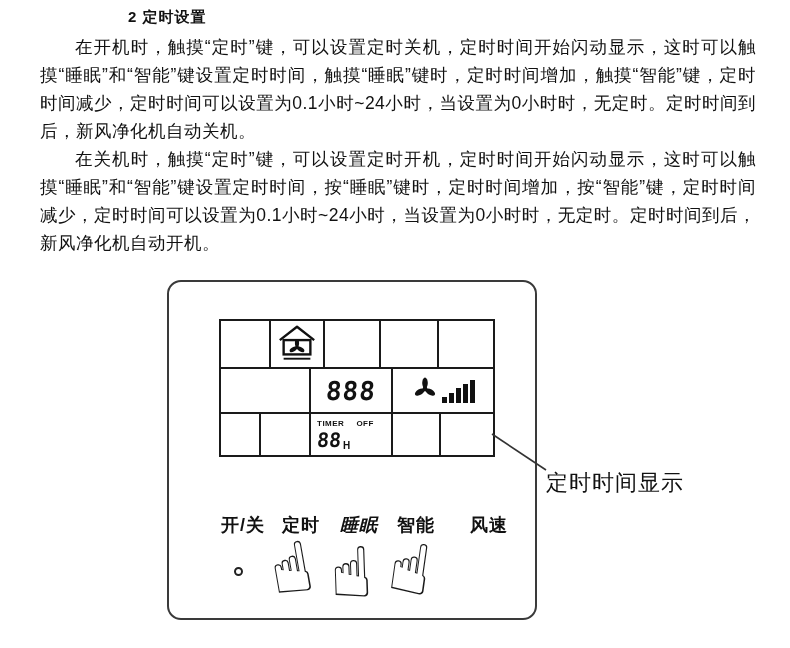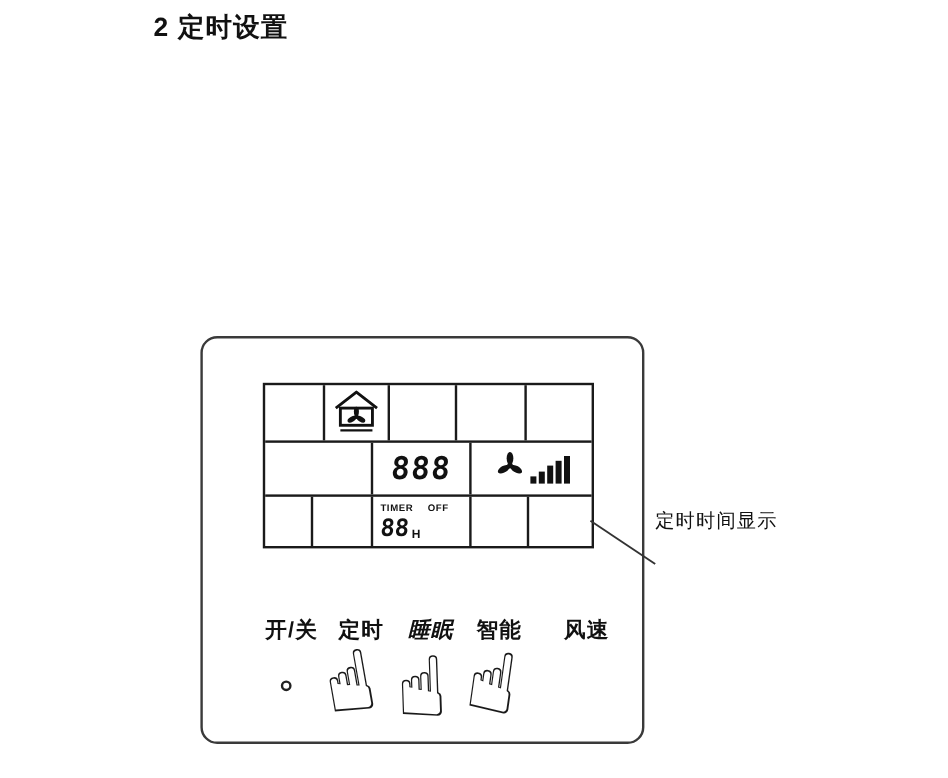--- a/index.html
+++ b/index.html
@@ -4,21 +4,21 @@
 <style>
   * { margin:0; padding:0; box-sizing:border-box; }
   html,body { background:#ffffff; }
   body {
     width:790px; height:648px; position:relative; overflow:hidden;
     font-family:"Liberation Sans","DejaVu Sans",sans-serif;
     color:#111;
   }
   
   .text-block { position:absolute; left:40px; top:8px; width:716px; }
-  .title { font-size:22px; font-weight:bold; margin:0 0 6px 88px; letter-spacing:1px; }
+  .title { font-size:15px; font-weight:bold; margin:0 0 6px 88px; letter-spacing:1px; }
   .para { font-size:17.5px; line-height:28px; text-indent:2em; text-align:justify; letter-spacing:0.5px; }
 
   
   .panel {
     position:absolute; left:167px; top:280px; width:370px; height:340px;
     border:2.5px solid #3a3a3a; border-radius:14px; background:#fff;
   }
   .lcd {
     position:absolute; left:50px; top:37px; width:276px; height:138px;
     border:2px solid #1a1a1a;
@@ -68,29 +68,31 @@
 
   .hand {
     position:absolute; font-size:70px; line-height:1; color:#1a1a1a;
     font-family:"DejaVu Sans",sans-serif; user-select:none;
   }
   .hand1 { left:101px; top:252px; transform:rotate(-10deg); }
   .hand2 { left:161px; top:256px; transform:rotate(-2deg); }
   .hand3 { left:220px; top:252px; transform:rotate(8deg); }
 
   .annotation-line-svg { position:absolute; left:486px; top:430px; }
-  .annotation-label { position:absolute; left:546px; top:424px; font-size:16px; letter-spacing:1px; white-space:nowrap; }
+  .annotation-label { position:absolute; left:546px; top:468px; font-size:22px; letter-spacing:1px; white-space:nowrap; }
 </style>
 </head>
 <body>
 
 <div class="page">
 
   <div class="text-block">
     <h2 class="title">2 定时设置</h2>
+    <p class="para">在开机时，触摸“定时”键，可以设置定时关机，定时时间开始闪动显示，这时可以触摸“睡眠”和“智能”键设置定时时间，触摸“睡眠”键时，定时时间增加，触摸“智能”键，定时时间减少，定时时间可以设置为0.1小时~24小时，当设置为0小时时，无定时。定时时间到后，新风净化机自动关机。</p>
+    <p class="para">在关机时，触摸“定时”键，可以设置定时开机，定时时间开始闪动显示，这时可以触摸“睡眠”和“智能”键设置定时时间，按“睡眠”键时，定时时间增加，按“智能”键，定时时间减少，定时时间可以设置为0.1小时~24小时，当设置为0小时时，无定时。定时时间到后，新风净化机自动开机。</p>
   </div>
 
   <div class="panel">
 
     <div class="lcd">
 
       <div class="lcd-row row1">
         <div class="cell" style="width:50px"></div>
         <div class="cell" style="width:54px">
           <span>

